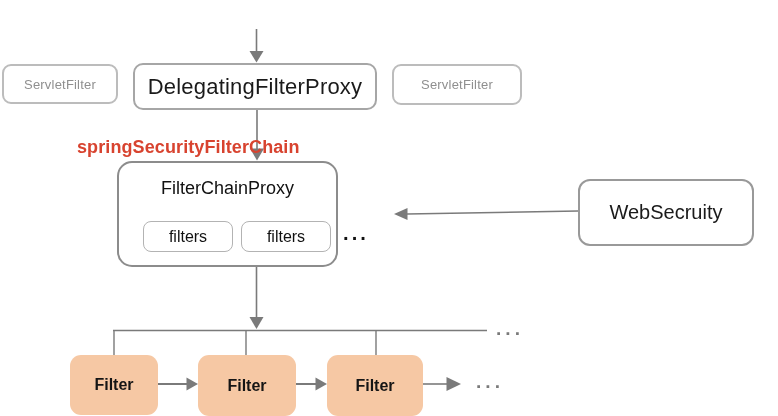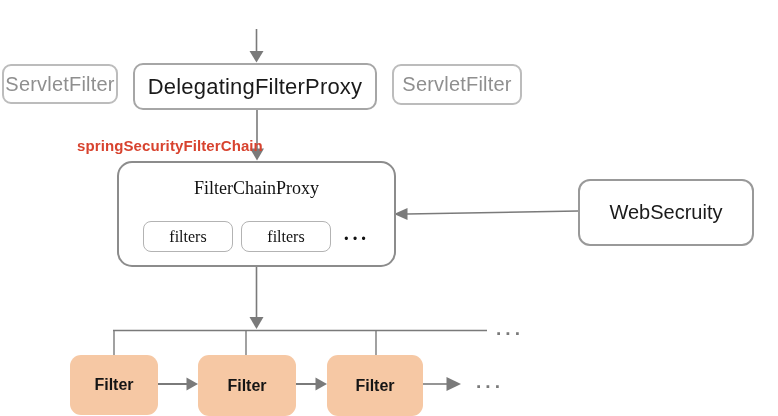--- a/index.html
+++ b/index.html
@@ -7,21 +7,21 @@
     position:relative;width:778px;height:416px;background:#ffffff;overflow:hidden;
     font-family:"Liberation Sans", sans-serif;
   }
   .connectors{position:absolute;left:0;top:0;width:778px;height:416px;}
   .node{
     position:absolute;display:flex;align-items:center;justify-content:center;
     background:#ffffff;box-sizing:border-box;color:#1a1a1a;
   }
   .servlet{
     border:2px solid #bcbcbc;border-radius:9px;
-    color:#8f8f8f;font-size:20px;letter-spacing:.2px;
+    color:#8f8f8f;font-size:13px;letter-spacing:.2px;
   }
   .dfp{
     border:2px solid #a6a6a6;border-radius:10px;
     font-size:22px;font-weight:500;letter-spacing:.2px;
   }
   .fcp{
     border:2.5px solid #8c8c8c;border-radius:15px;
     flex-direction:column;justify-content:flex-start;align-items:stretch;
   }
   .fcp-title{
@@ -38,21 +38,21 @@
   }
   .web{
     border:2px solid #999999;border-radius:12px;
     font-size:20px;font-weight:500;
   }
   .filter-node{
     background:#f6c8a4;border:none;border-radius:11px;
     font-size:16px;font-weight:600;color:#151515;
   }
   .bean-label{
-    position:absolute;color:#d8432f;font-size:15px;font-weight:700;
+    position:absolute;color:#d8432f;font-size:18px;font-weight:700;
     letter-spacing:.1px;white-space:nowrap;
   }
   .dots{
     position:absolute;color:#7a7a7a;font-size:19px;font-weight:700;
     letter-spacing:3px;line-height:1;
   }
 </style>
 </head>
 <body>
 
@@ -108,21 +108,21 @@
   <div class="node dfp" style="left:133px;top:63px;width:244px;height:47px;text-align:center;">
     <span>DelegatingFilterProxy</span>
   </div>
 
   <div class="node servlet" style="left:392px;top:64px;width:130px;height:41px;">
     <span>ServletFilter</span>
   </div>
 
   <div class="bean-label" style="left:77px;top:137px;">springSecurityFilterChain</div>
 
-  <div class="node fcp" style="left:117px;top:161px;width:279px;height:106px;font-family:Liberation Serif, serif;">
+  <div class="node fcp" style="left:117px;top:161px;width:221px;height:106px;">
     <div class="fcp-title">FilterChainProxy</div>
     <div class="chip" style="left:24px;top:58px;width:90px;height:31px;">
       <span>filters</span>
     </div>
     <div class="chip" style="left:122px;top:58px;width:90px;height:31px;">
       <span>filters</span>
     </div>
     <div class="fcp-ellipsis" style="left:224px;top:64px;color:#111;">···</div>
   </div>
 

